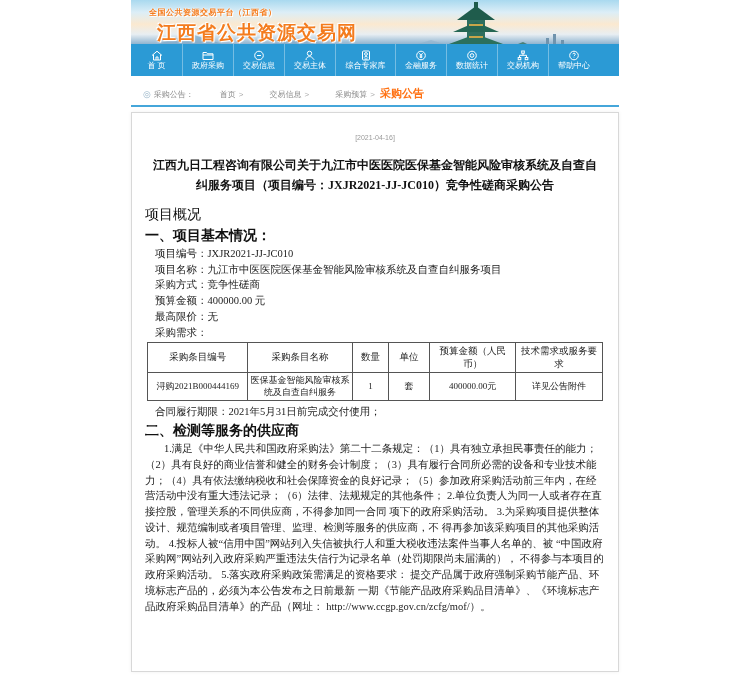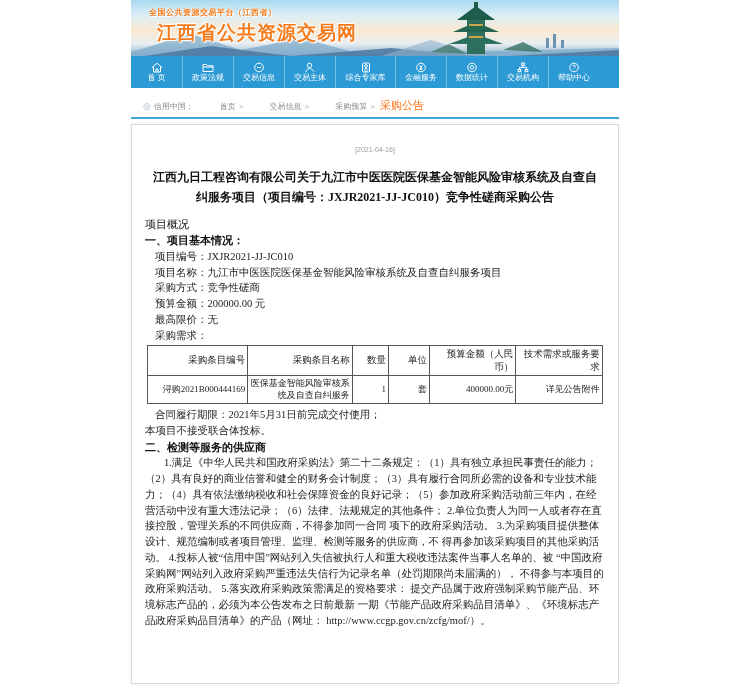--- a/index.html
+++ b/index.html
@@ -1,21 +1,21 @@
 <!DOCTYPE html>
 <html><head>
 <meta charset="utf-8">
 <style>
   * { margin:0; padding:0; box-sizing:border-box; }
   html,body { width:750px; height:700px; overflow:hidden; background:#fff;
     font-family:"Liberation Sans", sans-serif; }
   .page { width:488px; margin:0 auto; }
 
   
-  .banner { position:relative; height:56px; overflow:hidden;
+  .banner { position:relative; height:44px; overflow:hidden;
     background:linear-gradient(180deg,#a9d9ef 0%,#dceef7 28%,#fbe9d0 55%,#e8eef2 78%,#8fb4d0 100%); }
   .banner svg.scene { position:absolute; inset:0; }
   .banner-text { position:absolute; left:18px; top:7px; z-index:2; }
   .banner-sub { font-size:8px; font-weight:bold; color:#f47c1e; letter-spacing:.5px;
     text-shadow:0 0 2px #fff,0 0 2px #fff,1px 1px 0 #fff; }
   .banner-title { font-size:19px; font-weight:bold; color:#f47c1e; letter-spacing:1px;
     margin-top:2px; margin-left:8px;
     text-shadow:0 0 2px #fff,0 0 3px #fff,1px 1px 0 #fff,-1px -1px 0 #fff; }
 
   
@@ -28,43 +28,43 @@
   .nav-item .lbl { font-size:8px; line-height:8px; white-space:nowrap; }
   .nav-item svg { display:block; }
   .nav-fill { flex:1 1 auto; }
 
   
   .crumb-row { margin-top:10px; padding-left:12px; display:flex; align-items:baseline;
     gap:3px; color:#8a8a8a; font-size:8px; }
   .crumb-row .loc-ico { color:#9ab6c9; font-size:9px; }
   .crumb-link { color:#8a8a8a; cursor:pointer;margin-left:23px; }
   .crumb-sep { color:#aaa; }
-  .crumb-cur { color:#ff7214; font-size:11px; font-weight:normal; margin-left:2px; }
+  .crumb-cur { color:#ff7214; font-size:11px; font-weight:bold; margin-left:2px; }
   .blue-rule { height:2px; background:#45a6da; margin-top:4px; }
 
   
   .box { margin-top:5px; border:1px solid #d8d8d8; background:#fff;
     box-shadow:0 0 4px rgba(0,0,0,.06); padding:16px 13px 20px 13px; min-height:560px; }
   .doc-title { font-size:11.5px; font-weight:bold; color:#333; text-align:center;
     line-height:1.75; padding:0 6px; }
   .doc-title .tag-offline { color:#2f7bf0; }
   .doc-date { text-align:center; font-size:7px; color:#9a9a9a; margin-top:5px; }
 
   .serif { font-family:"Liberation Serif","DejaVu Serif",serif; }
   .inner-title { margin-top:14px; font-size:12px; font-weight:bold; color:#111;
     text-align:center; line-height:1.7; padding:0 4px; }
 
   .body-txt { margin-top:8px; font-size:10.5px; color:#1c1c1c; line-height:1.5; }
   .body-txt p { margin:0; }
   .indent { text-indent:1.8em; }
-  .sec-head { font-weight:bold; font-size:11px; color:#111; margin-top:2px; }
+  .sec-head { font-weight:bold; font-size:14px; color:#111; margin-top:2px; }
   .kv { padding-left:10px; }
 
   table.req { width:99%; margin:2px auto 3px auto; border-collapse:collapse;
-    font-size:9px; color:#1c1c1c; text-align:right; }
+    font-size:9px; color:#1c1c1c; text-align:center; }
   table.req th, table.req td { border:1px solid #555; padding:2px 2px; line-height:1.3;
     font-weight:normal; vertical-align:middle; }
   table.req th { font-size:9.5px; }
   .c1{width:22%}.c2{width:23%}.c3{width:8%}.c4{width:9%}.c5{width:19%}.c6{width:19%}
 </style>
 </head>
 <body>
 
 <div class="page">
 
@@ -104,21 +104,21 @@
         </span>
       <span class="lbl">首 页</span>
     </div>
     <div class="nav-item">
       <span>
           <svg width="12" height="11" viewBox="0 0 12 11" fill="none" stroke="#fff" stroke-width="1">
             <path d="M1 2.5 H4.5 L5.5 3.8 H11 V9.5 H1 Z"></path>
             <path d="M1 5 H11"></path>
           </svg>
         </span>
-      <span class="lbl">政策法规</span>
+      <span class="lbl">政府采购</span>
     </div>
     <div class="nav-item">
       <span>
           <svg width="12" height="11" viewBox="0 0 12 11" fill="none" stroke="#fff" stroke-width="1">
             <circle cx="6" cy="5.5" r="4.3"></circle>
             <path d="M4 5.5 H8"></path>
           </svg>
         </span>
       <span class="lbl">交易信息</span>
     </div>
@@ -178,21 +178,21 @@
             <path d="M6 7.6 V8"></path>
           </svg>
         </span>
       <span class="lbl">帮助中心</span>
     </div>
     <div class="nav-fill"></div>
   </div>
 
   <div class="crumb-row">
     <span class="loc-ico">◎</span>
-    <span>信用中国：</span>
+    <span>采购公告：</span>
     <span class="crumb-link">首页</span>
     <span class="crumb-sep">&gt;</span>
     <span class="crumb-link">交易信息</span>
     <span class="crumb-sep">&gt;</span>
     <span class="crumb-link">采购预算</span>
     <span class="crumb-sep">&gt;</span>
     <span class="crumb-cur">采购公告</span>
   </div>
   <div class="blue-rule"></div>
 
@@ -203,21 +203,21 @@
     <div class="serif">
       <div class="inner-title">江西九日工程咨询有限公司关于九江市中医医院医保基金智能风险审核系统及自查自纠服务项目（项目编号：JXJR2021-JJ-JC010）竞争性磋商采购公告</div>
 
       <div class="body-txt">
         <p class="sec-head" style="font-weight:normal">项目概况</p>
 
         <p class="sec-head">一、项目基本情况：</p>
         <p class="kv">项目编号：JXJR2021-JJ-JC010</p>
         <p class="kv">项目名称：九江市中医医院医保基金智能风险审核系统及自查自纠服务项目</p>
         <p class="kv">采购方式：竞争性磋商</p>
-        <p class="kv">预算金额：200000.00 元</p>
+        <p class="kv">预算金额：400000.00 元</p>
         <p class="kv">最高限价：无</p>
         <p class="kv">采购需求：</p>
 
         <table class="req">
           <thead>
             <tr>
               <th class="c1">采购条目编号</th>
               <th class="c2">采购条目名称</th>
               <th class="c3">数量</th>
               <th class="c4">单位</th>
@@ -231,21 +231,20 @@
               <td>医保基金智能风险审核系统及自查自纠服务</td>
               <td>1</td>
               <td>套</td>
               <td>400000.00元</td>
               <td>详见公告附件</td>
             </tr>
           </tbody>
         </table>
 
         <p class="kv">合同履行期限：2021年5月31日前完成交付使用；</p>
-        <p>本项目不接受联合体投标。</p>
 
         <p class="sec-head">二、检测等服务的供应商</p>
         <p class="indent">1.满足《中华人民共和国政府采购法》第二十二条规定：（1）具有独立承担民事责任的能力；（2）具有良好的商业信誉和健全的财务会计制度；（3）具有履行合同所必需的设备和专业技术能力；（4）具有依法缴纳税收和社会保障资金的良好记录；（5）参加政府采购活动前三年内，在经营活动中没有重大违法记录；（6）法律、法规规定的其他条件；  2.单位负责人为同一人或者存在直接控股，管理关系的不同供应商，不得参加同一合同 项下的政府采购活动。  3.为采购项目提供整体设计、规范编制或者项目管理、监理、检测等服务的供应商，不 得再参加该采购项目的其他采购活动。  4.投标人被“信用中国”网站列入失信被执行人和重大税收违法案件当事人名单的、被 “中国政府采购网”网站列入政府采购严重违法失信行为记录名单（处罚期限尚未届满的）， 不得参与本项目的政府采购活动。  5.落实政府采购政策需满足的资格要求： 提交产品属于政府强制采购节能产品、环境标志产品的，必须为本公告发布之日前最新 一期《节能产品政府采购品目清单》、《环境标志产品政府采购品目清单》的产品（网址： http://www.ccgp.gov.cn/zcfg/mof/）。</p>
 
       </div>
     </div>
   </div>
 </div>
 
 </body></html>

